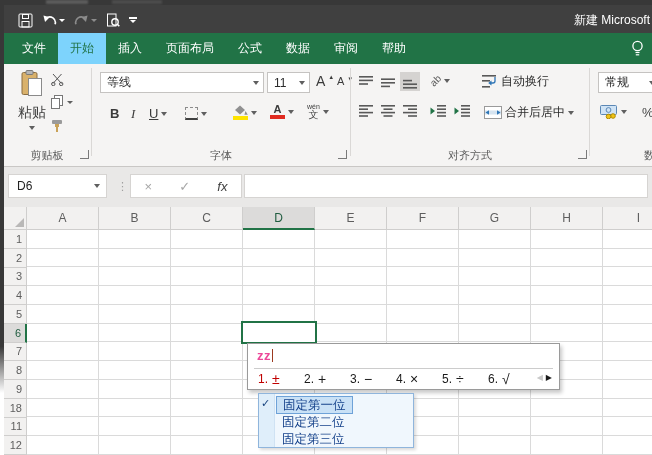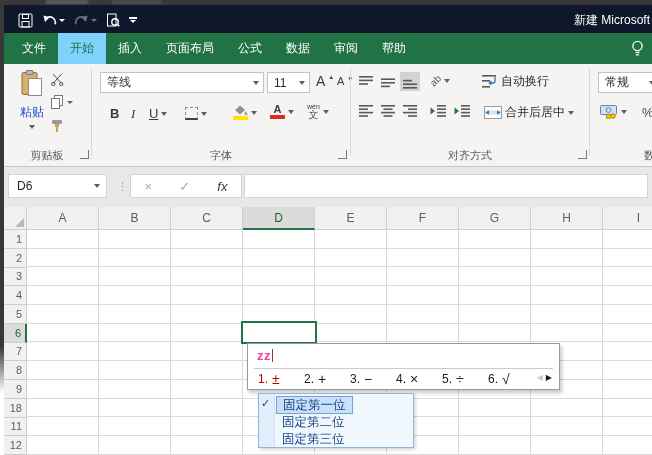--- a/index.html
+++ b/index.html
@@ -7,21 +7,21 @@
        font-family:"Liberation Sans","DejaVu Sans",sans-serif;-webkit-font-smoothing:antialiased;}
   .abs{position:absolute;}
 
   
   .edge-top{left:0;top:0;width:652px;height:5px;background:#383838;}
   .smudge1{left:46px;top:0;width:42px;height:4px;background:#5e5e5e;filter:blur(1px);}
   .smudge2{left:112px;top:0;width:50px;height:4px;background:#4d4d4d;filter:blur(1px);}
   .edge-left{left:0;top:5px;width:4px;height:388px;background:linear-gradient(#383838 88%,rgba(56,56,56,0));}
 
   
-  .titlebar{left:4px;top:5px;width:648px;height:28px;background:#0f172a;}
+  .titlebar{left:4px;top:5px;width:648px;height:28px;background:#404040;}
   .qat{position:absolute;left:14px;top:5px;height:20px;display:flex;align-items:center;gap:9px;}
   .qat .caret-w{width:0;height:0;border-left:3px solid transparent;border-right:3px solid transparent;border-top:3.5px solid #fff;}
   .qat .dis{opacity:.4;}
   .custom-bar{display:flex;flex-direction:column;align-items:center;gap:1px;}
   .custom-bar i{display:block;width:8px;height:1.5px;background:#fff;}
   .wintitle{position:absolute;left:570px;top:7px;color:#fff;font-size:12px;white-space:nowrap;}
 
   
   .tabrow{left:4px;top:33px;width:648px;height:31px;background:#217346;display:flex;align-items:stretch;padding-left:6px;box-sizing:border-box;}
   .tab{color:#fff;font-size:12px;display:flex;align-items:center;padding:0 12px;cursor:default;white-space:nowrap;}
@@ -32,21 +32,21 @@
   .ribbon{left:4px;top:64px;width:648px;height:103px;background:#f5f4f3;border-bottom:1px solid #c9c7c5;box-sizing:border-box;}
   .grp-label{position:absolute;top:84px;font-size:11px;color:#5b5b5b;text-align:center;}
   .vsep{position:absolute;top:4px;width:1px;height:88px;background:#dad8d6;}
   .launcher{position:absolute;width:8px;height:8px;border-right:1.5px solid #7a7a7a;border-bottom:1.5px solid #7a7a7a;}
   .caret{display:inline-block;width:0;height:0;border-left:3.5px solid transparent;border-right:3.5px solid transparent;border-top:4px solid #5f5f5f;}
   .combo{position:absolute;background:#fff;border:1px solid #c5c3c1;height:21px;box-sizing:border-box;font-size:12px;color:#2b2b2b;display:flex;align-items:center;}
   .combo .txt{padding-left:6px;flex:1;white-space:nowrap;overflow:hidden;}
   .combo .caret{margin-right:4px;}
 
   .paste-btn{position:absolute;left:6px;top:6px;width:44px;height:74px;display:flex;flex-direction:column;align-items:center;}
-  .paste-btn .lbl{font-size:12px;color:#1d4ed8;margin-top:7px;}
+  .paste-btn .lbl{font-size:14px;color:#404040;margin-top:7px;}
   .paste-btn .caret{margin-top:4px;}
   .mini-btn{position:absolute;display:flex;align-items:center;gap:3px;}
 
   .fmt-letter{font-size:13px;color:#3b3b3b;}
   .u-letter{text-decoration:underline;}
   .i-letter{font-family:"Liberation Serif",serif;font-style:italic;}
   .border-box-icon{display:inline-block;width:13px;height:13px;border:1px dashed #8c8c8c;border-bottom:2px solid #404040;box-sizing:border-box;}
   .colorbar{display:block;width:15px;height:4px;margin-top:0px;}
   .stack-ic{display:flex;flex-direction:column;align-items:center;line-height:1;}
   .ph-top{font-size:7px;color:#3f3f3f;}

